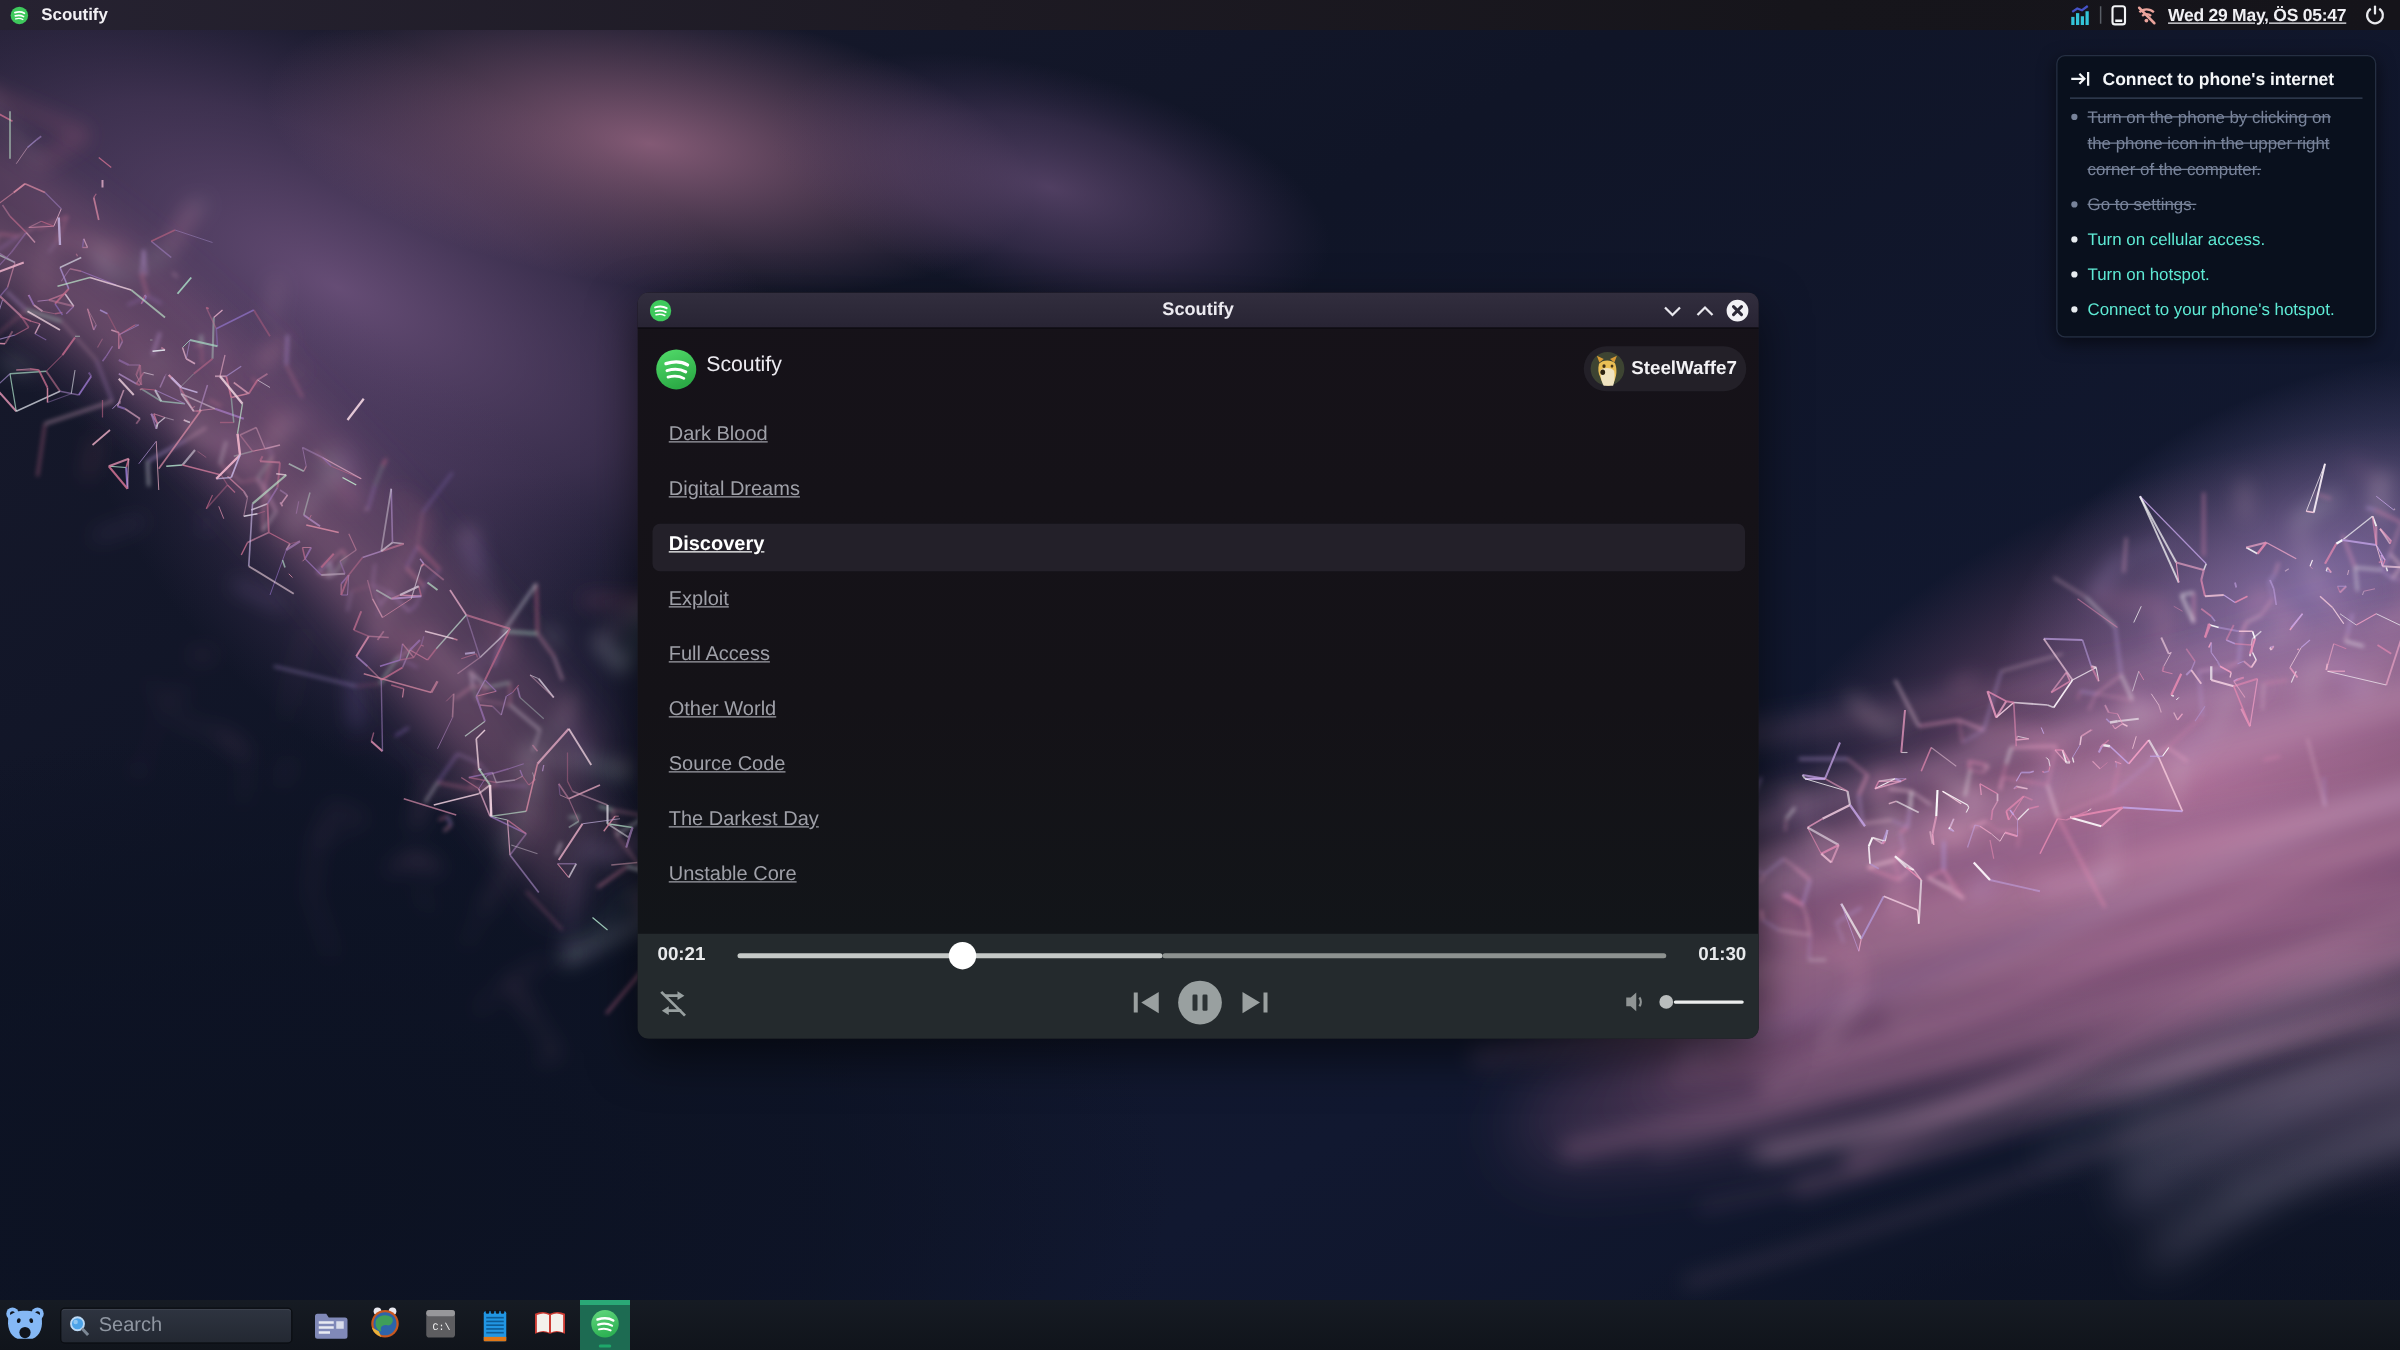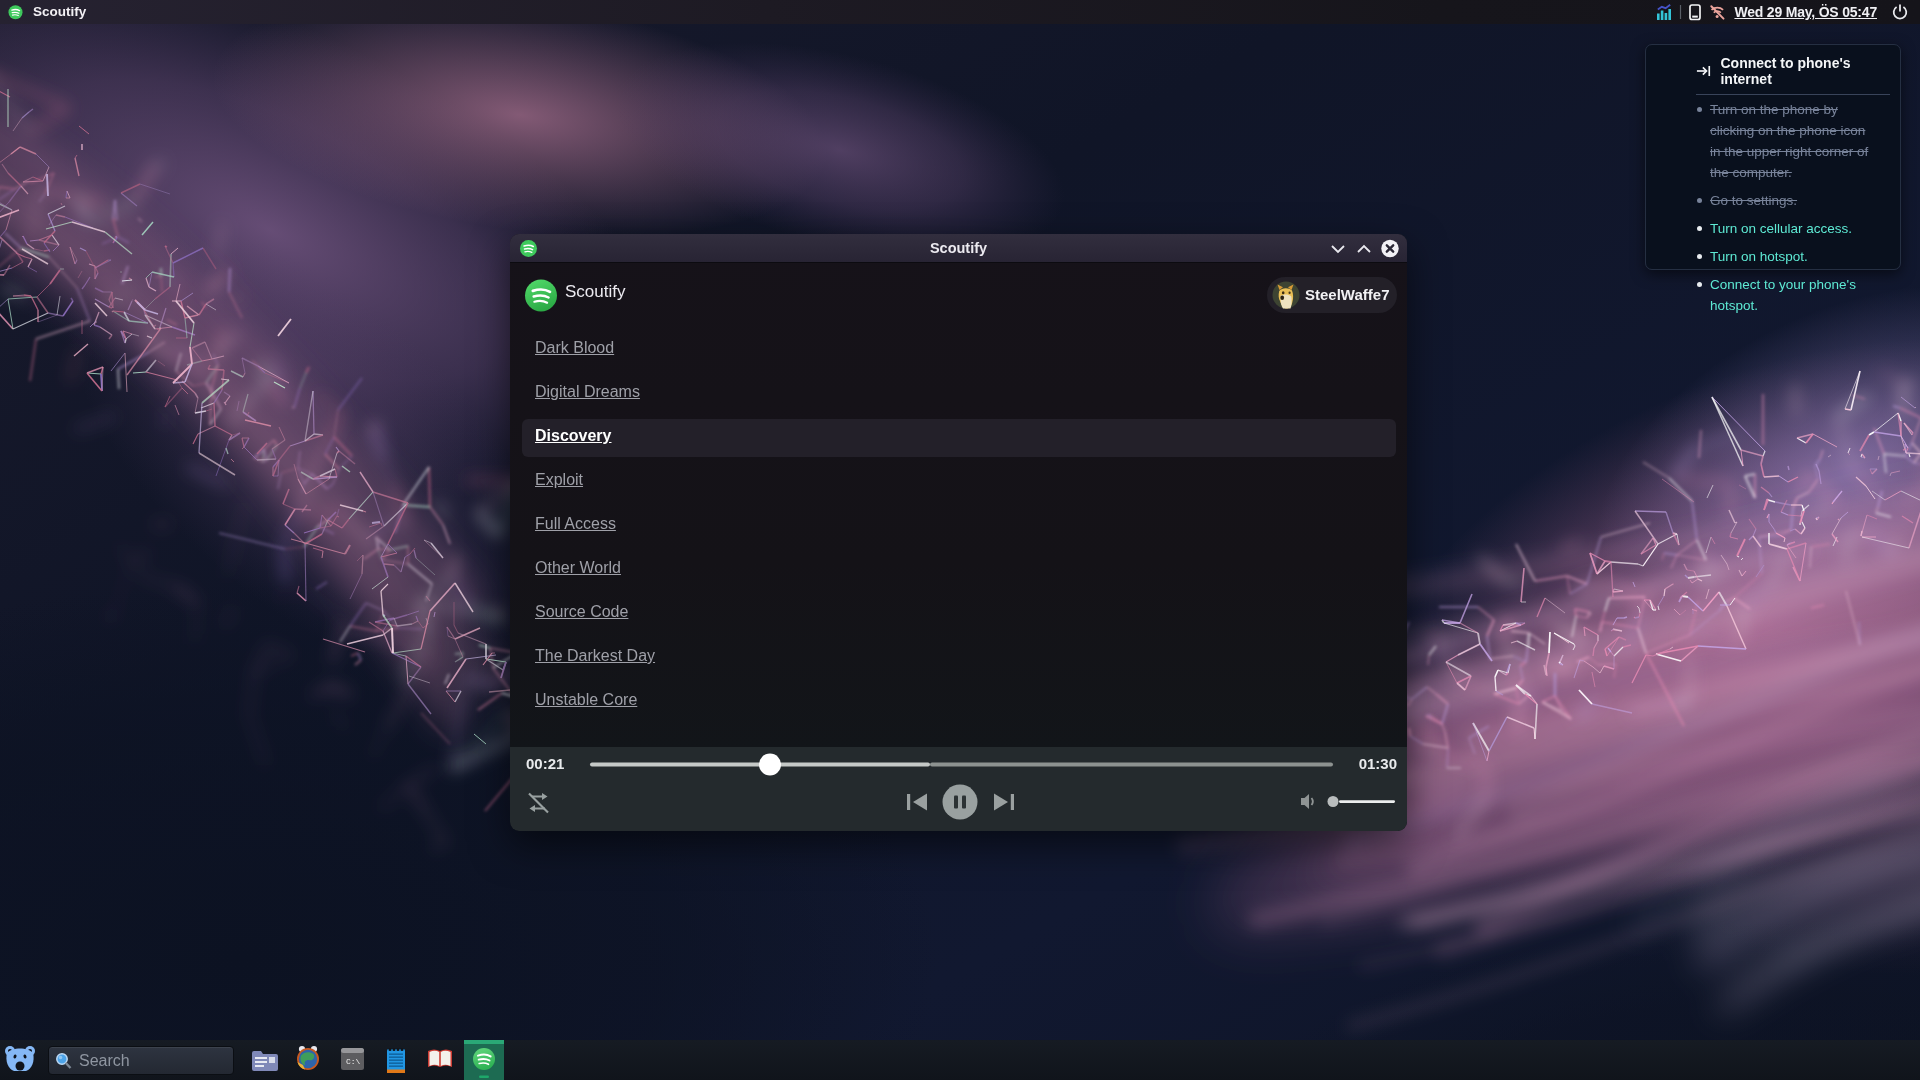--- a/index.html
+++ b/index.html
@@ -14,21 +14,21 @@
 #topbar .appname { position:absolute; left:33px; top:0; line-height:24px; color:#f2f0f4;
   font-size:13.5px; font-weight:bold; }
 .tb-date { color:#f0f0f4; font-size:14px; font-weight:bold; letter-spacing:-0.2px; }
 
 
 #wall { position:absolute; left:0; top:0; width:1920px; height:1080px; z-index:0; }
 
 
 #notif { position:absolute; left:1645px; top:44px; width:256px; height:226px;
   background:#0a101cf2; border:1px solid #252f42; border-radius:7px; z-index:40;
-  box-shadow:0 4px 14px rgba(0,0,0,.55); color:#e8ecf0;padding-left:40px; }
+  box-shadow:0 4px 14px rgba(0,0,0,.55); color:#e8ecf0; }
 #notif .hd { display:flex; align-items:center; gap:8px; padding:10px 10px 7px 10px;
   font-size:14px; font-weight:bold; color:#f4f6f8; }
 #notif .sep { height:1px; background:#39445a; margin:0 10px 4px 10px; }
 #notif ul { list-style:none; }
 #notif li { position:relative; padding:0 26px 0 24px; font-size:13.5px; line-height:21px;
   margin-bottom:7px; color:#5eead4; }
 #notif li::before { content:""; position:absolute; left:11px; top:8px; width:5px; height:5px;
   border-radius:50%; background:#e8ecf0; }
 #notif li.done { color:#78839a; text-decoration:line-through; text-decoration-color:#78839a; }
 #notif li.done::before { background:#78839a; }

